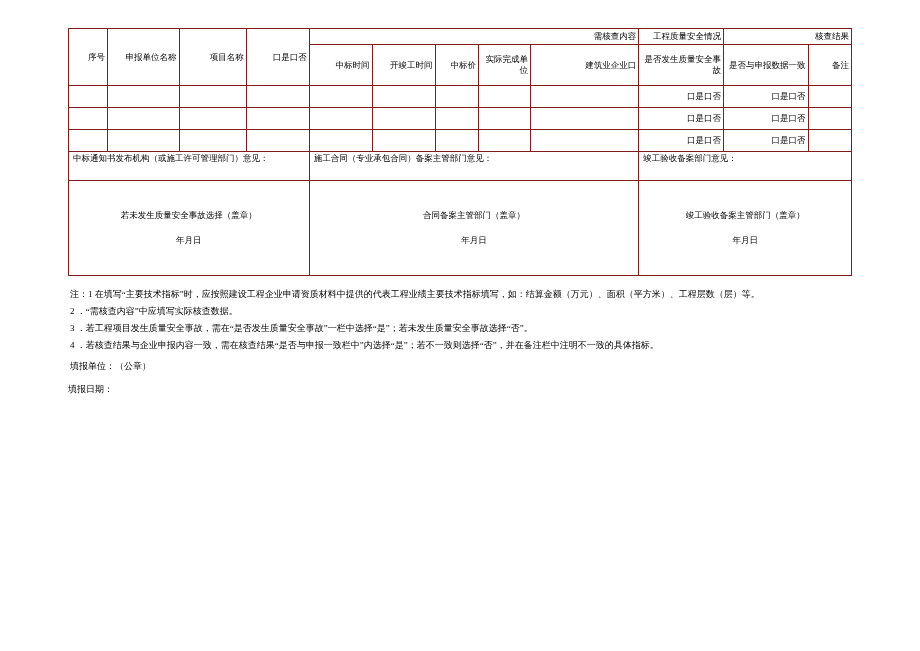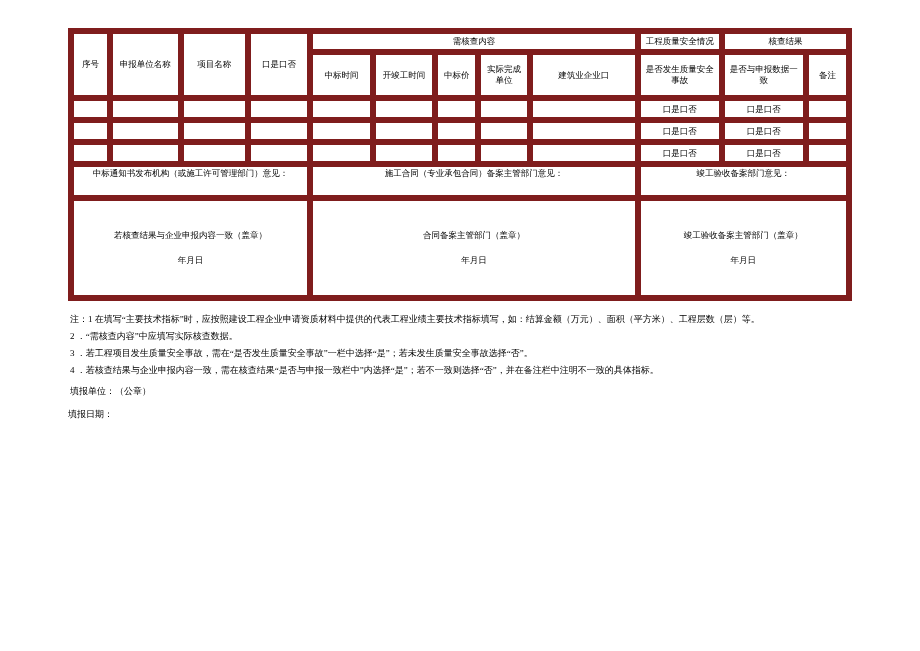--- a/index.html
+++ b/index.html
@@ -1,23 +1,23 @@
 <!DOCTYPE html>
 <html><head>
 <meta charset="utf-8">
 <style>
   html,body{margin:0;padding:0;background:#fff;font-family:"SimSun","宋体",serif;color:#000}
   .page{width:920px;height:651px;position:relative;box-sizing:border-box;padding:28px 68px 0 68px}
   .title{text-align:center;font-size:14px;font-weight:bold;margin-bottom:18px}
   .qualtype{font-size:9px;margin-bottom:2px;padding-left:2px}
   table{border-collapse:collapse;width:100%;table-layout:fixed}
-  th,td{border:6px solid #7f1d1d;font-size:8.5px;text-align:center;vertical-align:middle;padding:2px 2px;font-weight:normal;line-height:1.3}
+  th,td{border:1px solid #7f1d1d;font-size:8.5px;text-align:right;vertical-align:middle;padding:2px 2px;font-weight:normal;line-height:1.3}
   .htall{height:36px}
   .hrow{height:22px}
-  .sign-row td{height:26px;text-align:center;vertical-align:top;padding:1px 4px;border-top:none}
+  .sign-row td{height:26px;text-align:left;vertical-align:top;padding:1px 4px;border-top:none}
   .stamp-row td{height:90px;text-align:center;vertical-align:middle}
   .stamp-inner{display:flex;flex-direction:column;align-items:center;gap:14px}
   .notes{font-size:9px;margin-top:10px;line-height:1.9;padding-left:2px}
   .fill-unit{font-size:9px;margin-top:6px;padding-left:2px}
   .fill-date{font-size:9px;text-align:left;margin-top:10px}
 </style>
 </head>
 <body>
 
 <div class="page">
@@ -102,21 +102,21 @@
     </tr>
 
     <tr class="sign-row">
       <td colspan="4">中标通知书发布机构（或施工许可管理部门）意见：</td>
       <td colspan="5">施工合同（专业承包合同）备案主管部门意见：</td>
       <td colspan="3">竣工验收备案部门意见：</td>
     </tr>
     <tr class="stamp-row">
       <td colspan="4" style="border-top:none">
         <div class="stamp-inner">
-          <span>若核查结果与企业申报内容一致（盖章）</span>
+          <span>若未发生质量安全事故选择（盖章）</span>
           <span>年月日</span>
         </div>
       </td>
       <td colspan="5" style="border-top:none">
         <div class="stamp-inner">
           <span>合同备案主管部门（盖章）</span>
           <span>年月日</span>
         </div>
       </td>
       <td colspan="3" style="border-top:none">

